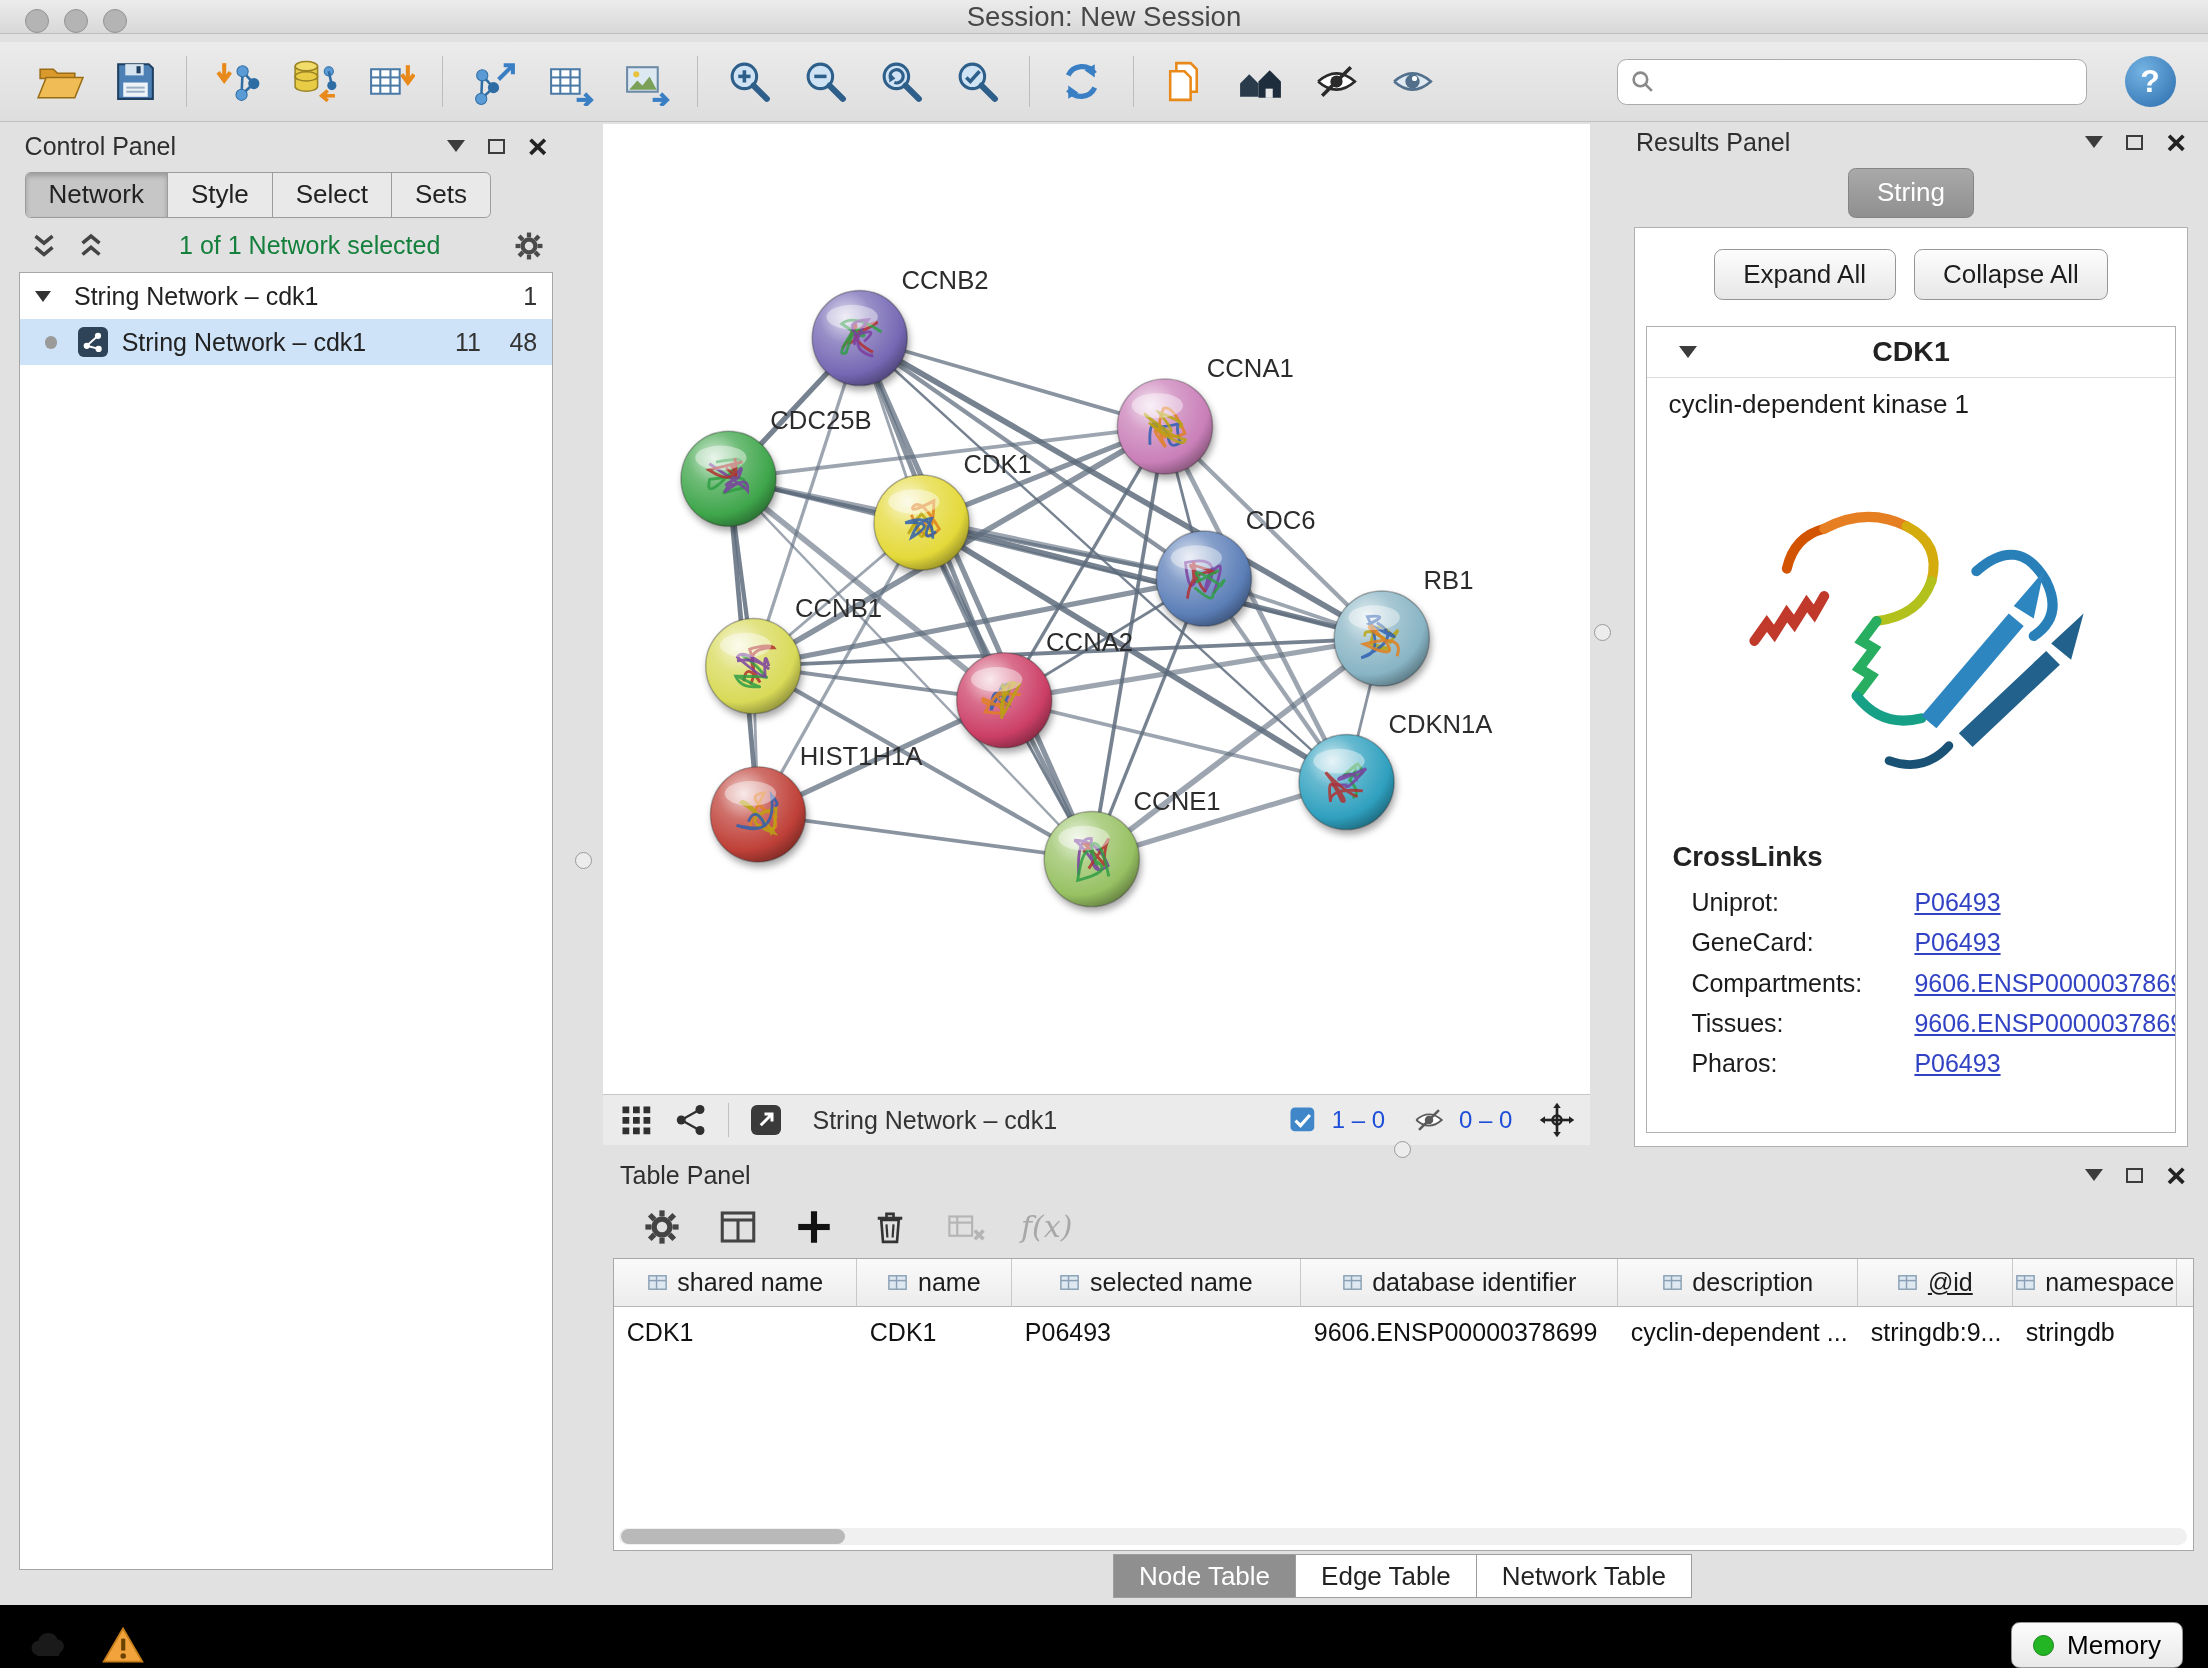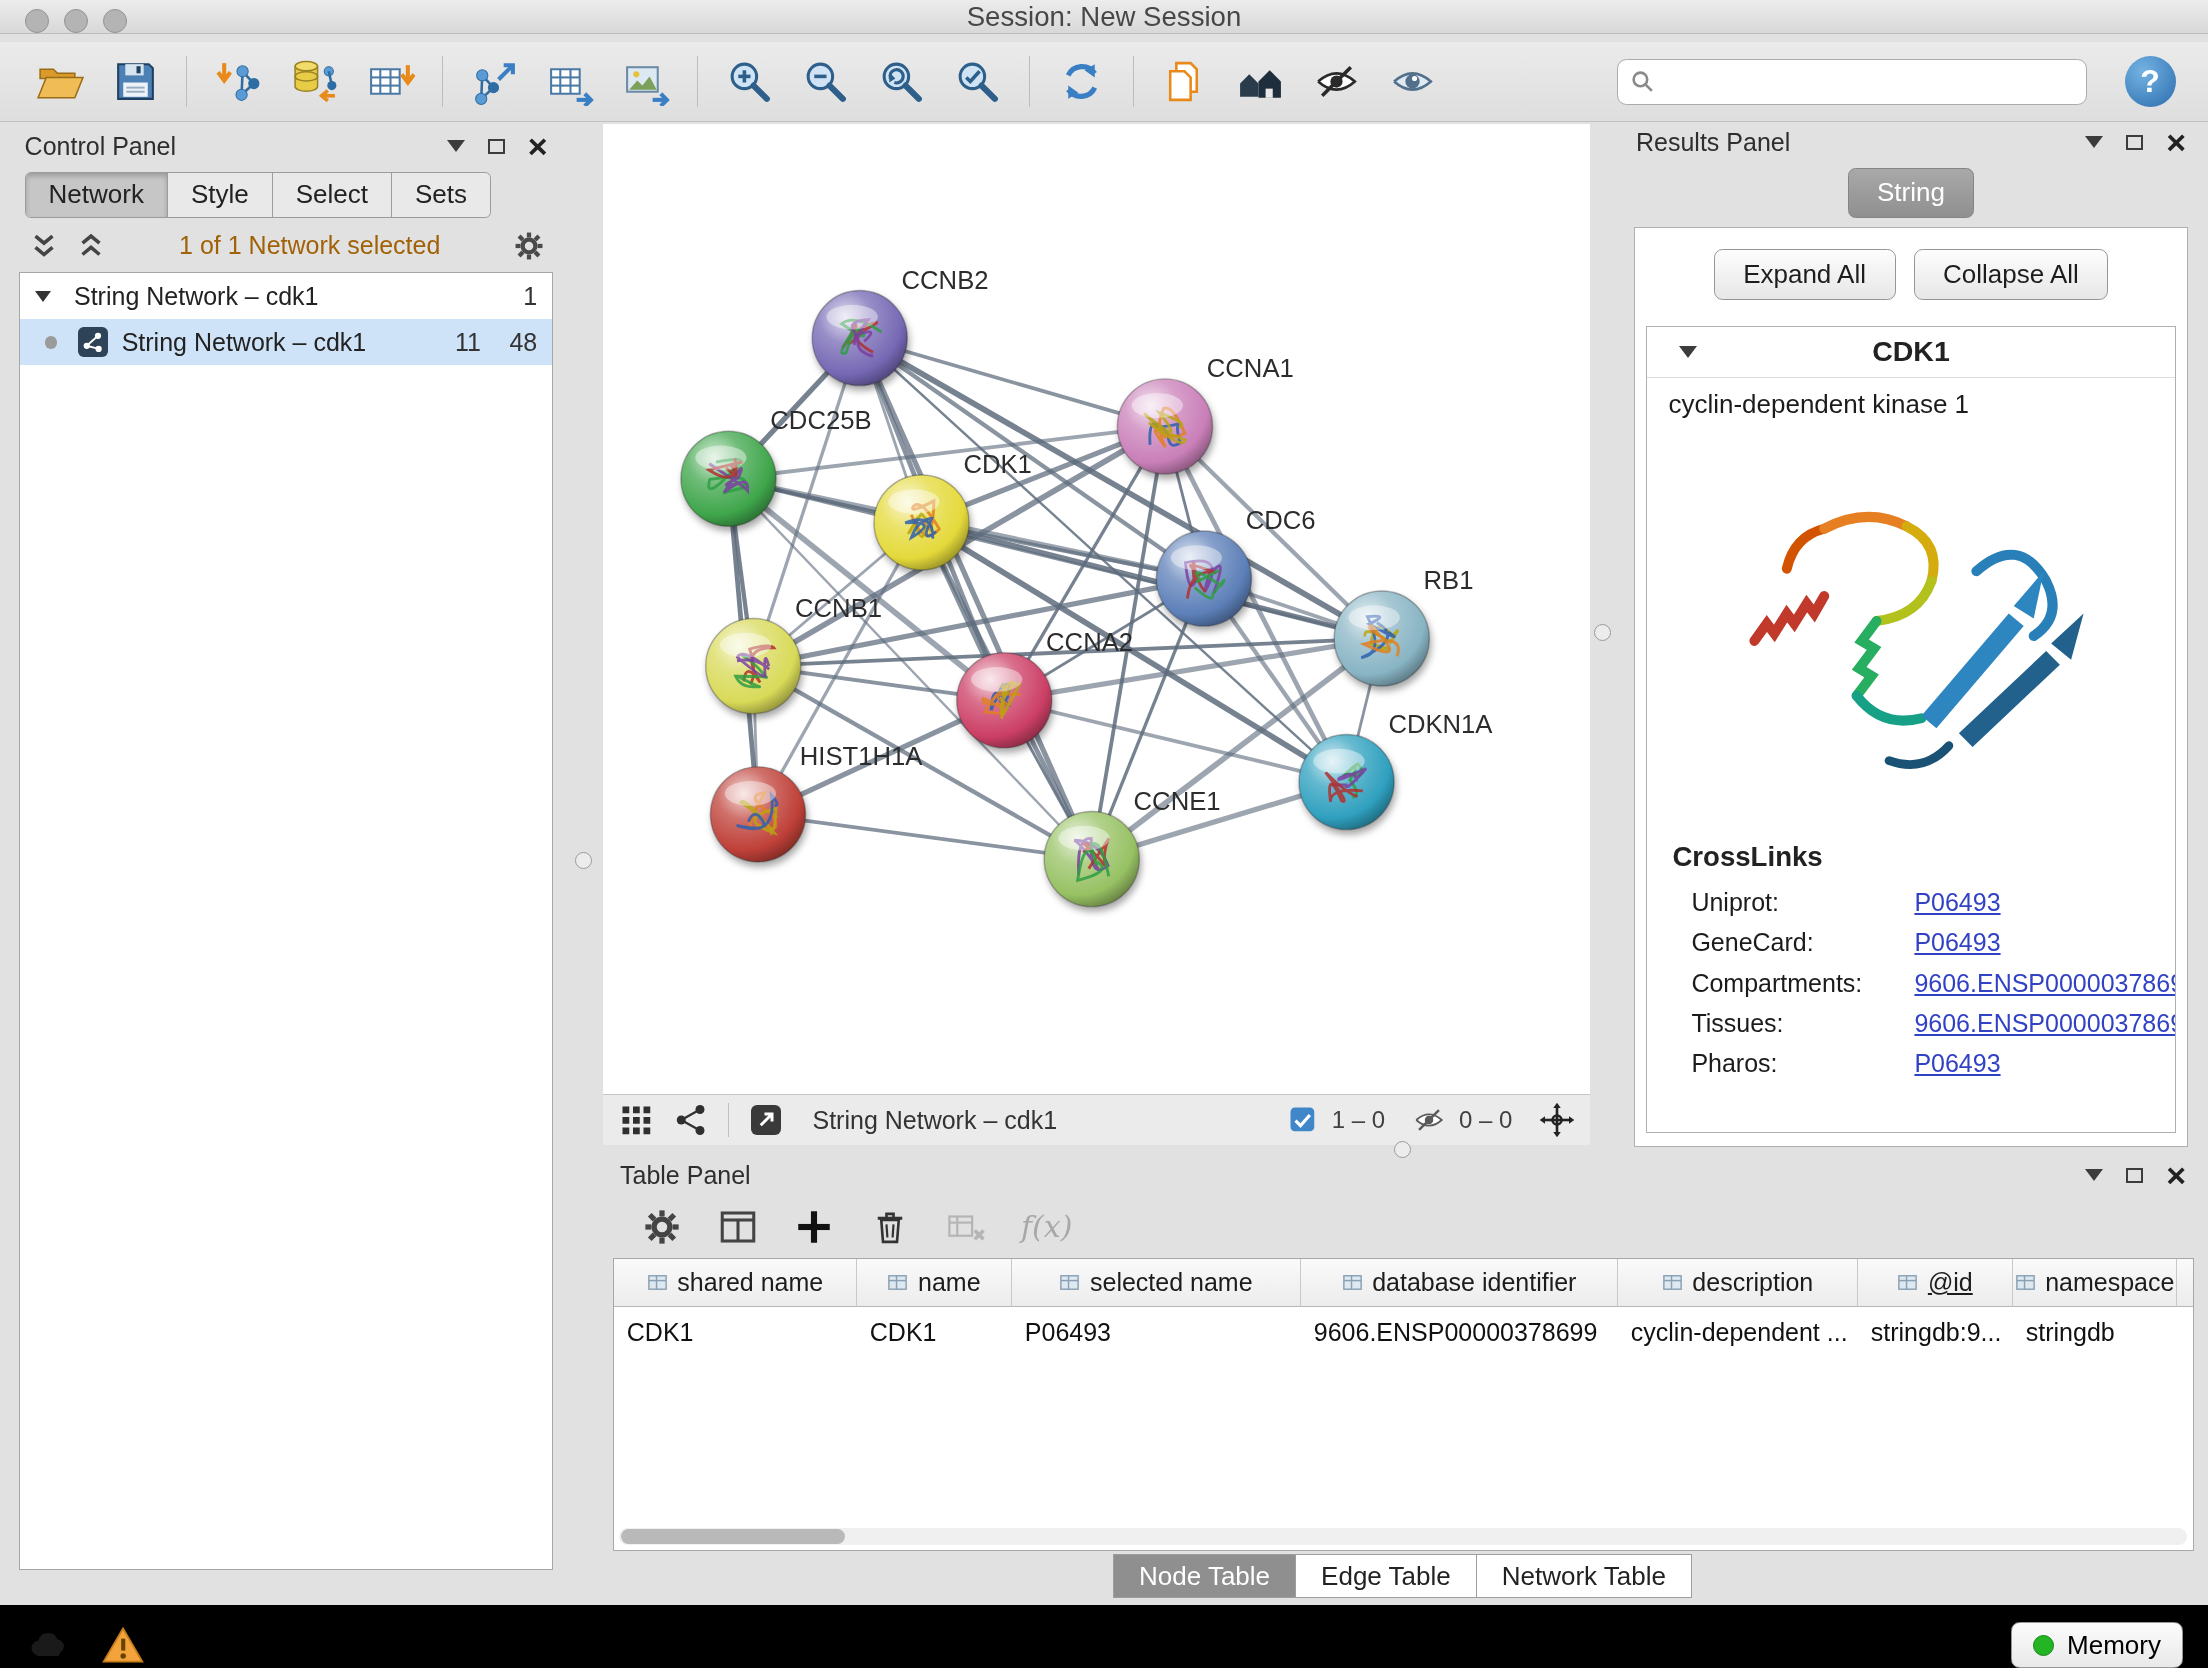--- a/index.html
+++ b/index.html
@@ -44,21 +44,21 @@
   
   .control-panel { position:absolute; left:7.6px; top:126px; width:557px; height:1457px;
                    display:flex; flex-direction:column; }
   .tab-strip { display:flex; margin:5.7px 17px 3.8px; height:46px; border:1px solid #9c9c9c;
                border-radius:5.7px; overflow:hidden; width:fit-content; background:#e9e9e9; }
   .cp-tab { padding:0 23px; display:flex; align-items:center; font-size:26px; color:#222;
             border-right:1px solid #9c9c9c; cursor:pointer; }
   .cp-tab:last-child { border-right:none; }
   .cp-tab.sel { background:#c6c6c6; box-shadow:inset 0 2.9px 5.7px rgba(0,0,0,.22); }
   .net-sel-row { display:flex; align-items:center; height:49px; padding:0 19px; gap:13.3px; }
-  .net-sel-row .status { flex:1; text-align:center; font-size:25px; color:#a16207; }
+  .net-sel-row .status { flex:1; text-align:center; font-size:25px; color:#15803d; }
   .net-sel-row svg { width:34px; height:34px; }
   .tree-box { margin:1.9px 11.4px 13.3px; background:#fff; border:1px solid #a6a6a6; flex:1; overflow:hidden; }
   .tree-row { display:flex; align-items:center; height:46px; font-size:25px; padding:0 15px; }
   .tree-row .count { margin-left:auto; color:#333; }
   .tree-row.child { background:#cfe3f8; padding-left:25px; }
   .bullet { width:12.4px; height:12.4px; border-radius:50%; background:#9a9a9a; margin-right:21px; }
   .app-icon { width:30px; height:30px; border-radius:5.7px; background:#2f4358; margin-right:13.3px; flex:none; }
   .app-icon svg { width:30px; height:30px; }
   .tree-caret { width:0; height:0; border-left:8.6px solid transparent; border-right:8.6px solid transparent;
                 border-top:11.4px solid #333; margin-right:23px; }
@@ -69,21 +69,21 @@
                   display:flex; flex-direction:column; background:#fff; }
   .net-canvas { position:relative; flex:1; overflow:hidden; }
   .net-canvas svg { position:absolute; left:0; top:0; }
   .node-label { font-family:"Liberation Sans",sans-serif; font-size:27px; fill:#2c2c2c; }
   .net-bar { height:51px; background:#ebebeb; border-top:1px solid #c6c6c6; display:flex;
              align-items:center; padding:0 15px; gap:19px; }
   .net-bar svg { width:36px; height:36px; }
   .net-bar .vsep { width:1px; height:34px; background:#c0c0c0; }
   .net-bar .nb-title { font-size:25px; color:#333; margin-left:9.5px; }
   .nb-right { margin-left:auto; display:flex; align-items:center; gap:13.3px; }
-  .nb-ind { font-size:24px; color:#404040; margin-right:13.3px; }
+  .nb-ind { font-size:24px; color:#1d4ed8; margin-right:13.3px; }
 
   
   .results-panel { position:absolute; left:1619px; top:122px; width:584px; height:1025px;
                    display:flex; flex-direction:column; }
   .string-badge-row { display:flex; justify-content:center; padding:5.7px 0 9.5px; }
   .string-badge { background:linear-gradient(#a9a9a9,#8f8f8f); color:#fff; font-size:26px;
                   padding:8.6px 28.5px; border-radius:7.6px; border:1px solid #848484; cursor:pointer; }
   .results-box { margin:0 15px; background:#fff; border:1px solid #b0b0b0; flex:1;
                  display:flex; flex-direction:column; overflow:hidden; }
   .btn-row { display:flex; justify-content:center; gap:18px; padding:21px 0 15px; }

